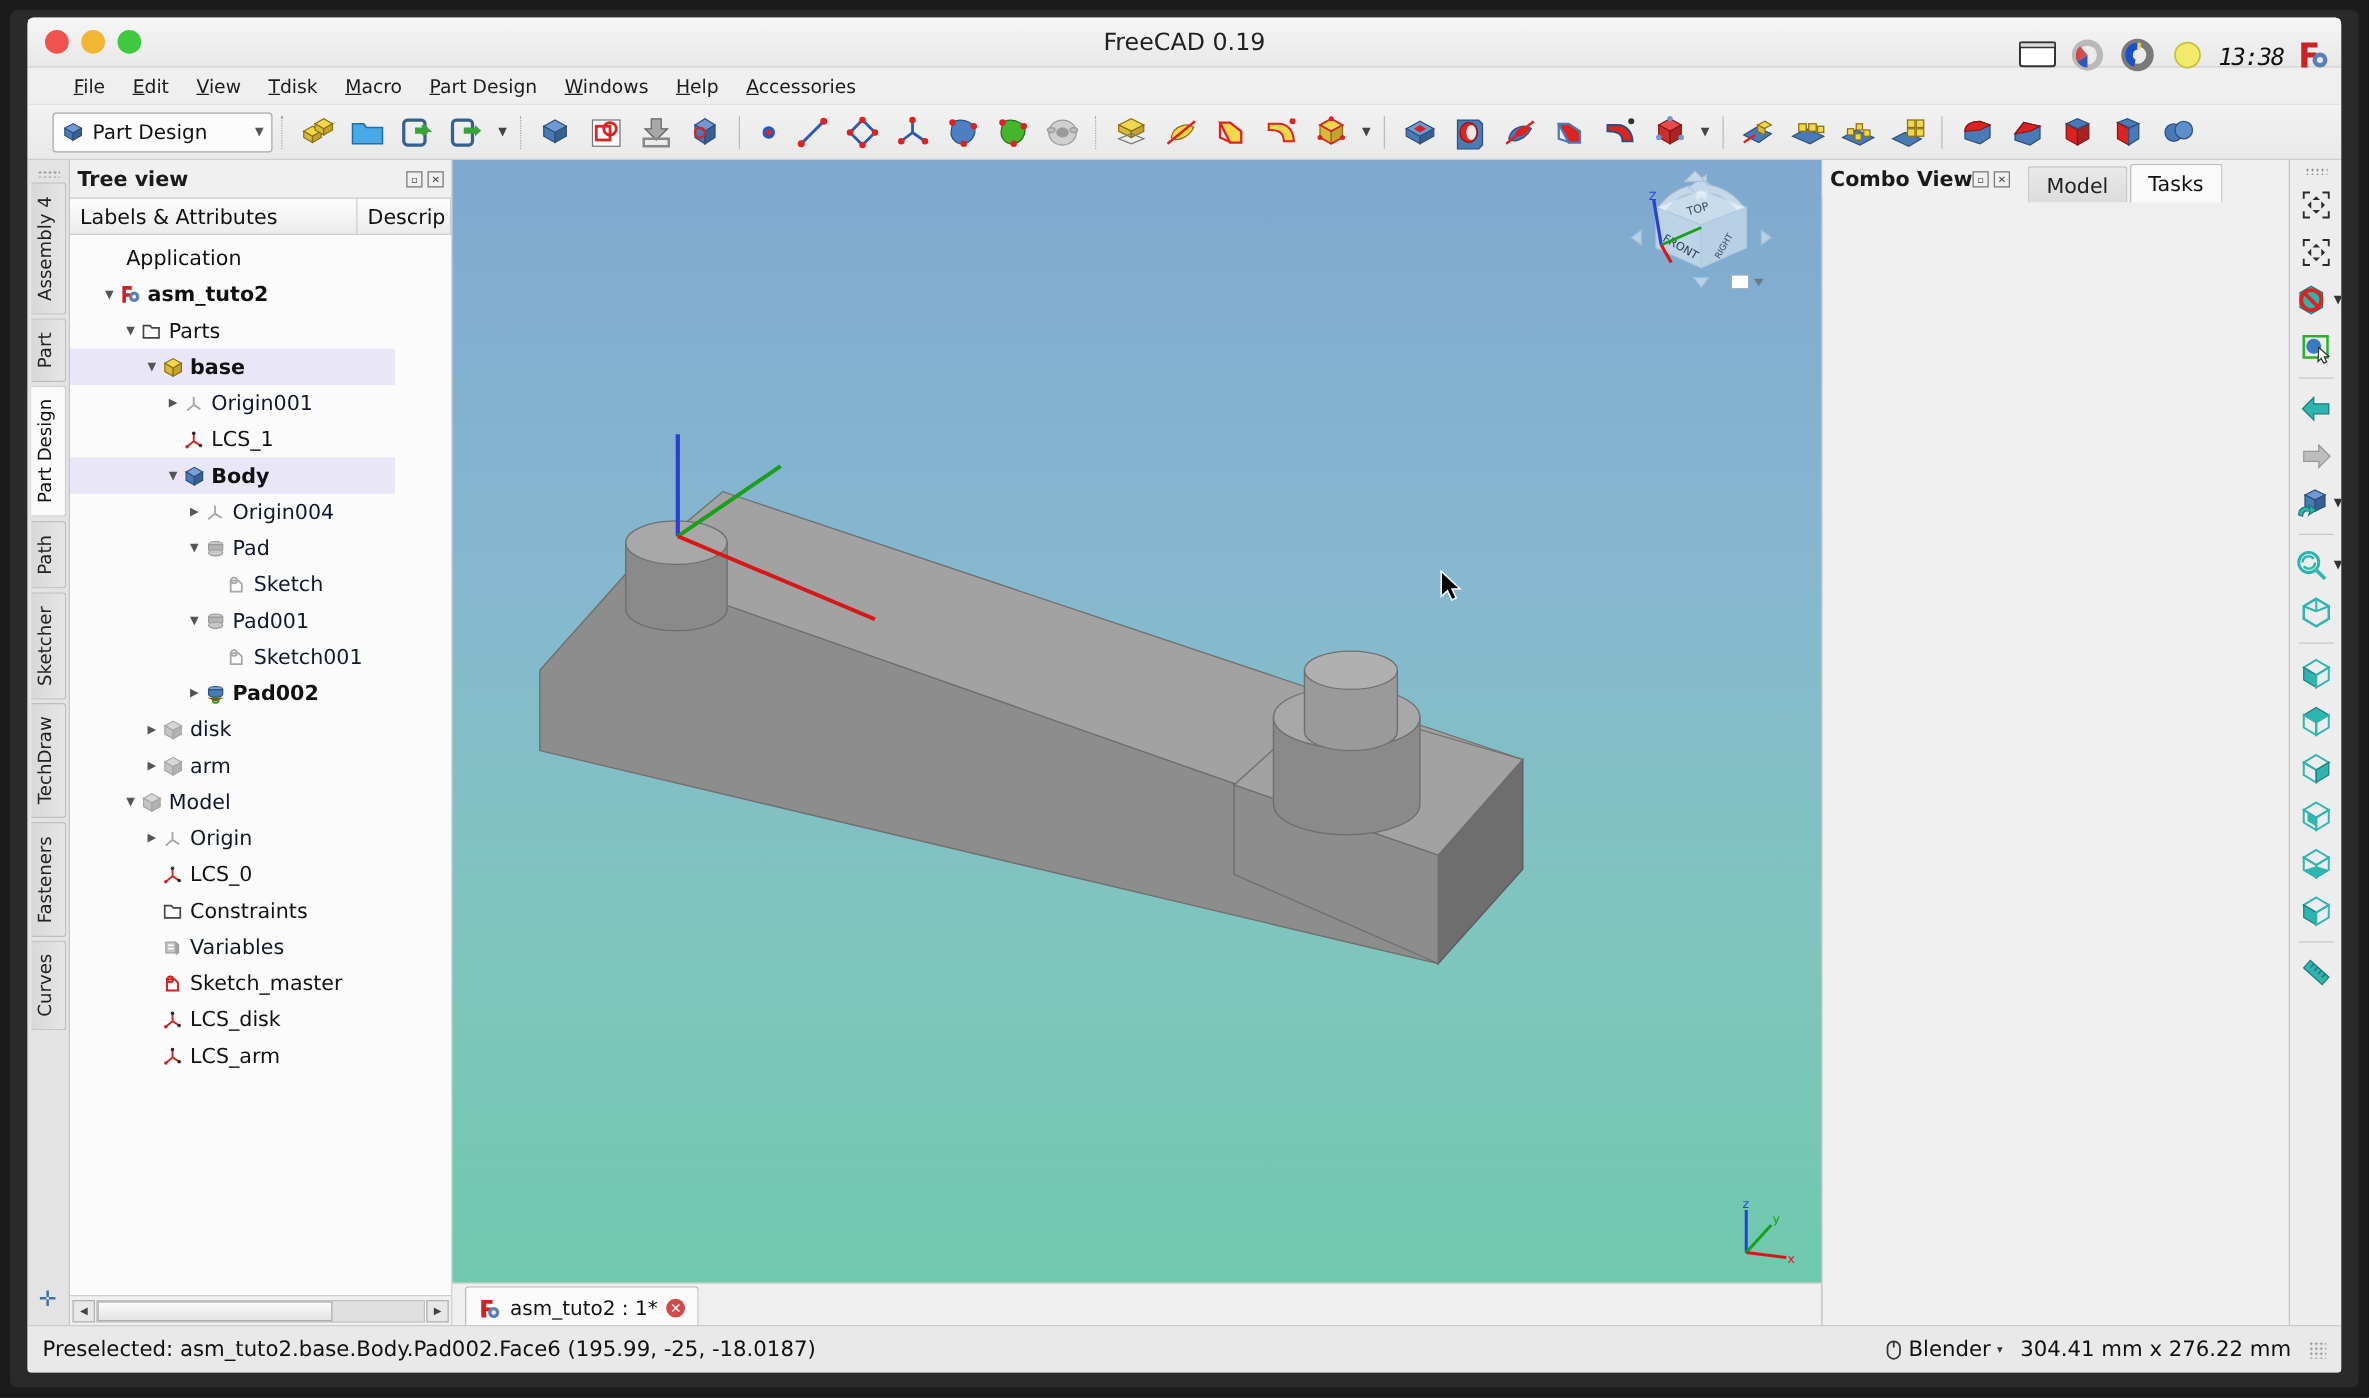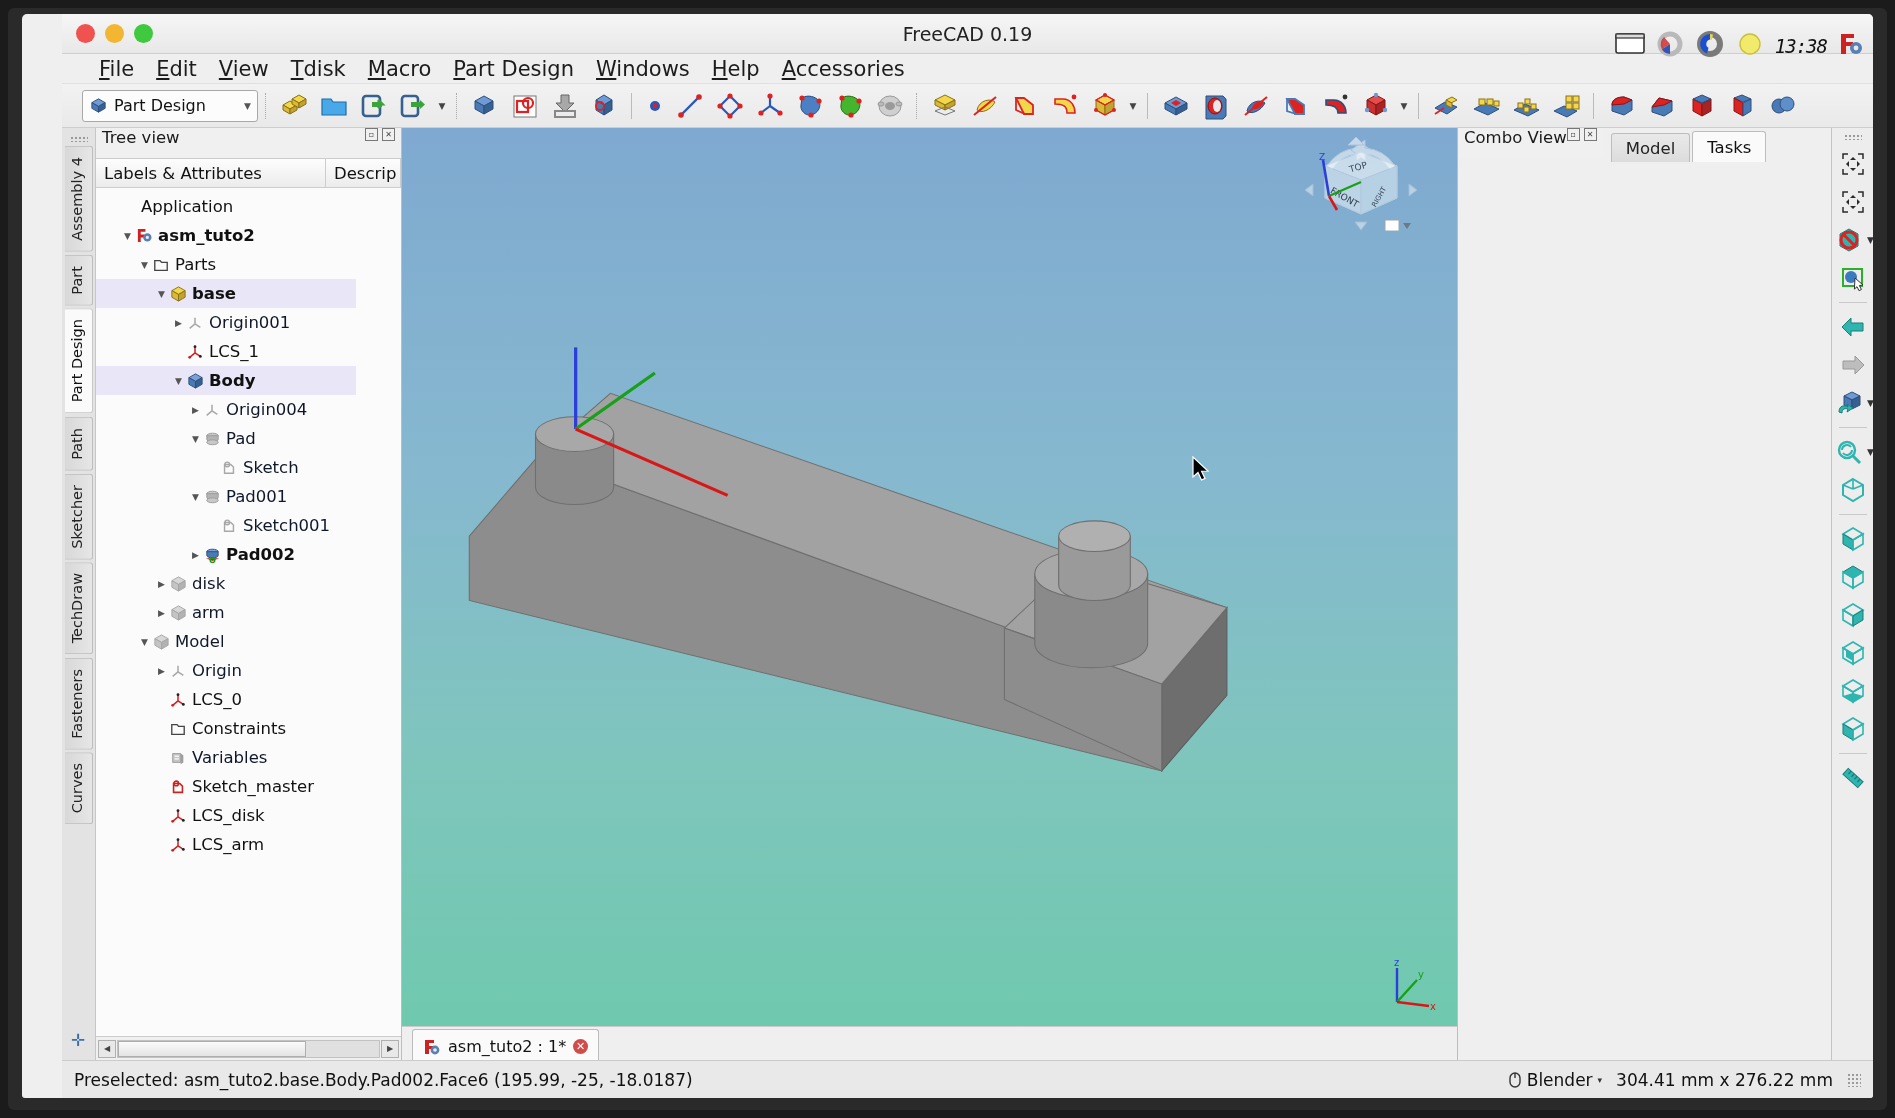--- a/index.html
+++ b/index.html
@@ -20,21 +20,21 @@
     left: 8px; top: 8px; right: 8px; bottom: 8px;
     background: #2a2a2a;
     border-radius: 6px;
   }
   #window {
     position: absolute;
     left: 22px; top: 14px; right: 22px; bottom: 20px;
     background: #efefef;
     border-radius: 5px 5px 3px 3px;
     overflow: hidden;
-    display: flex; flex-direction: column; padding-left: 40px;
+    display: flex; flex-direction: column;
   }
 
   
   #titlebar {
     height: 40px; flex: 0 0 40px;
     background: linear-gradient(180deg,#f6f6f6 0%, #e8e8e8 100%);
     border-bottom: 1px solid #cfcfcf;
     position: relative;
     display: flex; align-items: center;
   }
@@ -58,21 +58,21 @@
 
   
   #menubar {
     height: 30px; flex: 0 0 30px;
     background: #efefef;
     display: flex; align-items: center;
     padding-left: 26px; gap: 0px;
     border-bottom: 1px solid #e0e0e0;
   }
   .menu-item {
-    font-size: 21px; color: #1c1c1c;
+    font-size: 15px; color: #1c1c1c;
     padding: 3px 11px; cursor: default;
   }
   .menu-item u { text-decoration: underline; }
 
   
   #toolbar {
     height: 44px; flex: 0 0 44px;
     background: linear-gradient(180deg,#f2f2f2,#e9e9e9);
     border-bottom: 1px solid #cdcdcd;
     display: flex; align-items: center;
@@ -135,23 +135,24 @@
   }
 
   
   #treedock {
     width: 306px; flex: 0 0 306px;
     background: #f0f0f0;
     border-right: 1px solid #bdbdbd;
     display: flex; flex-direction: column;
   }
   .dock-title {
-    height: 30px; display: flex; 
+    height: 30px; display: flex; align-items: center;
     padding: 0 6px; font-size: 16.5px; color: #1a1a1a;
     background: #f0f0f0;
+    font-weight: bold;
   }
   .dock-title .btns { margin-left: auto; display: flex; gap: 4px; }
   .dockbtn {
     width: 13px; height: 13px; border: 1px solid #777; font-size: 8px;
     display:flex; align-items:center; justify-content:center; color:#444;
   }
   .tree-header {
     height: 30px; display: flex; align-items: center;
     background: linear-gradient(180deg,#fdfdfd,#ececec);
     border-top: 1px solid #cdcdcd; border-bottom: 1px solid #cdcdcd;

